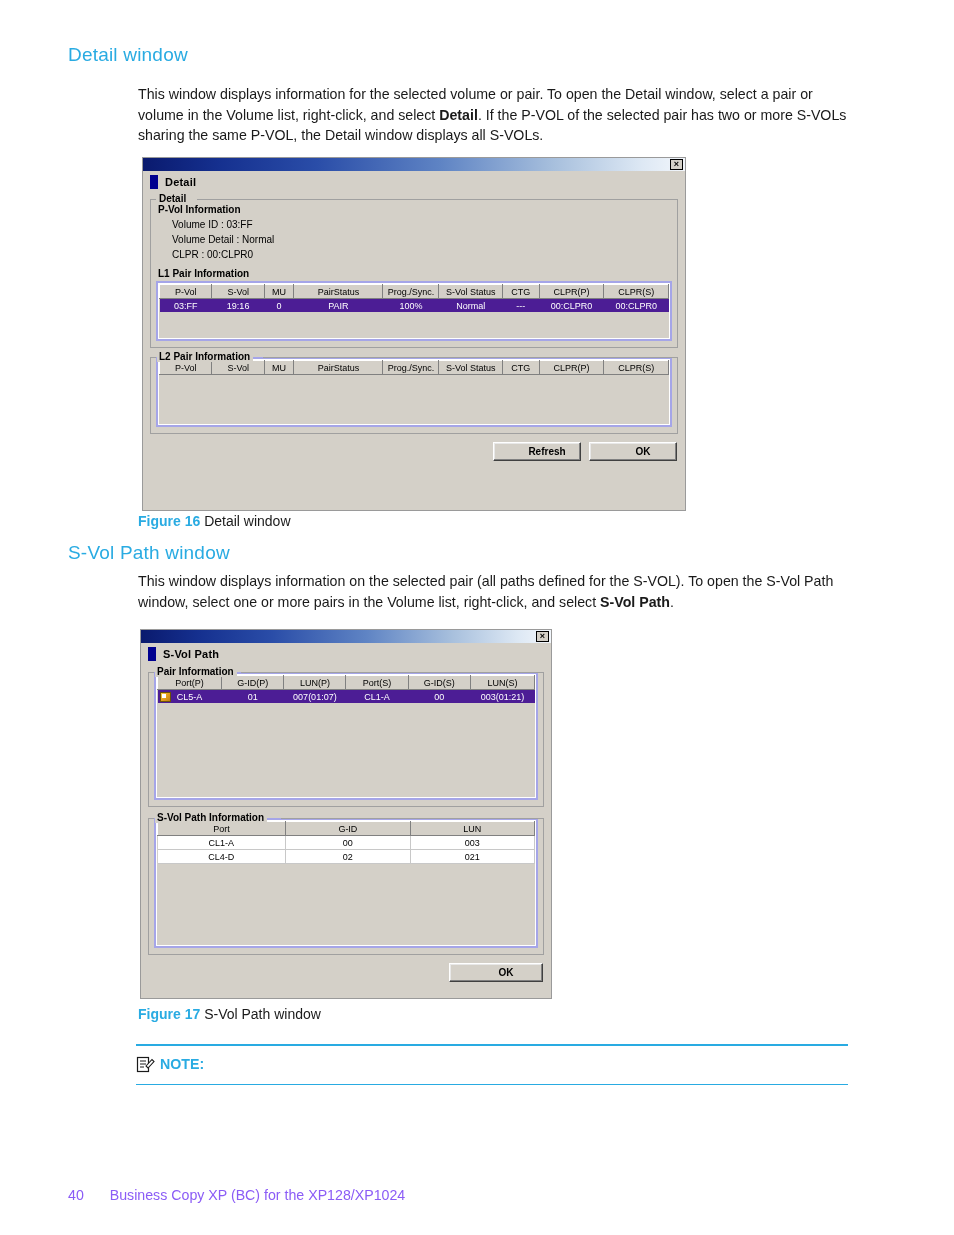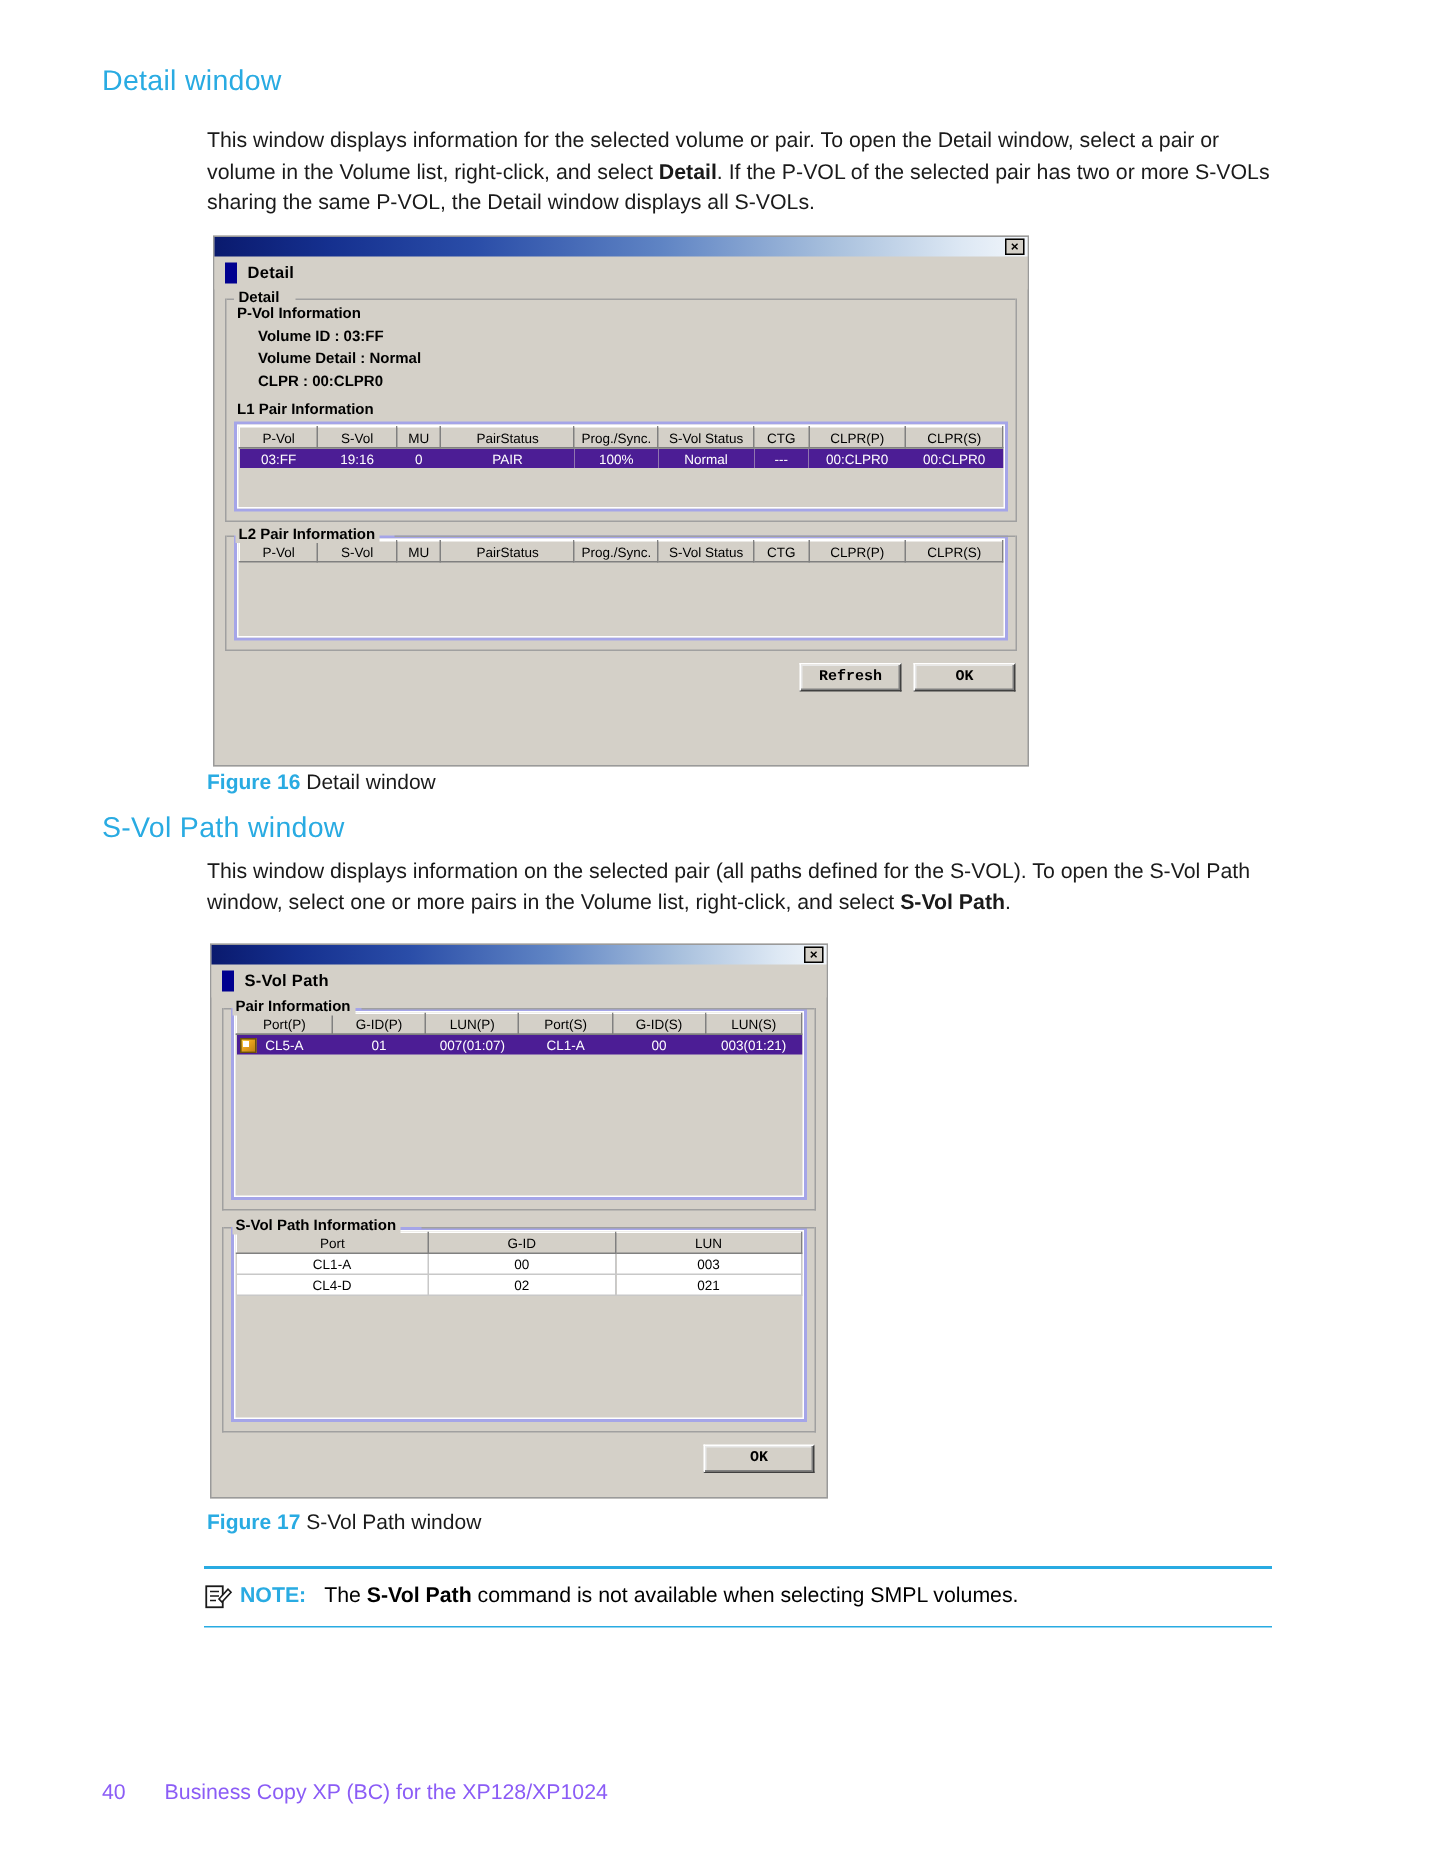--- a/index.html
+++ b/index.html
@@ -192,21 +192,21 @@
     padding: 5px 0 2px 2px;
   }
   .info-col { width: 50%; }
   .info-head {
     font-size: 10px;
     font-weight: bold;
     margin-bottom: 4px;
   }
   .info-line {
     font-size: 10px;
-    font-weight: bold;
+    font-weight: normal;
     padding-left: 14px;
     margin-bottom: 4px;
     white-space: nowrap;
   }
 
   .sub-head {
     font-size: 10px;
     font-weight: bold;
     margin: 2px 0 2px 2px;
   }
@@ -293,21 +293,22 @@
     border-right-color: #404040;
     border-bottom-color: #404040;
     box-shadow: inset -1px -1px 0 #808080, inset 1px 1px 0 #e8e8e8;
     font-size: 10px;
     font-weight: bold;
     color: #000;
     display: flex;
     align-items: center;
     justify-content: center;
     cursor: pointer;
-    font-family: Liberation Mono, monospace;
+    font-family: Liberation Sans, sans-serif;
+    padding-left: 20px;
   }
 </style>
 </head>
 <body>
 
 <div class="page">
 
   <div class="h1" style="top:44px;">Detail window</div>
 
   <div class="body-par" style="top:84px;">
@@ -548,21 +549,20 @@
         <svg width="20" height="18" viewBox="0 0 20 18" xmlns="http://www.w3.org/2000/svg">
           <rect x="1.5" y="1.5" width="11" height="14" fill="#ffffff" stroke="#1a1a1a" stroke-width="1.2"></rect>
           <line x1="4" y1="5" x2="10" y2="5" stroke="#1a1a1a" stroke-width="1"></line>
           <line x1="4" y1="8" x2="10" y2="8" stroke="#1a1a1a" stroke-width="1"></line>
           <line x1="4" y1="11" x2="8" y2="11" stroke="#1a1a1a" stroke-width="1"></line>
           <path d="M10 10 L16 3.5 L18 5.5 L12 12 Z" fill="#ffffff" stroke="#1a1a1a" stroke-width="1.1"></path>
           <path d="M10 10 L11.2 11.6 L12 12 Z" fill="#1a1a1a"></path>
         </svg>
       </span>
       <span class="note-label">NOTE:</span>
-      <span class="note-text"><span>The </span><b>S-Vol Path</b><span> command is not available when selecting SMPL volumes.</span></span>
     </div>
     <div class="note-rule"></div>
   </div>
 
   <div class="footer">
     <span class="pagenum">40</span>
     <span>Business Copy XP (BC) for the XP128/XP1024</span>
   </div>
 
 </div>

